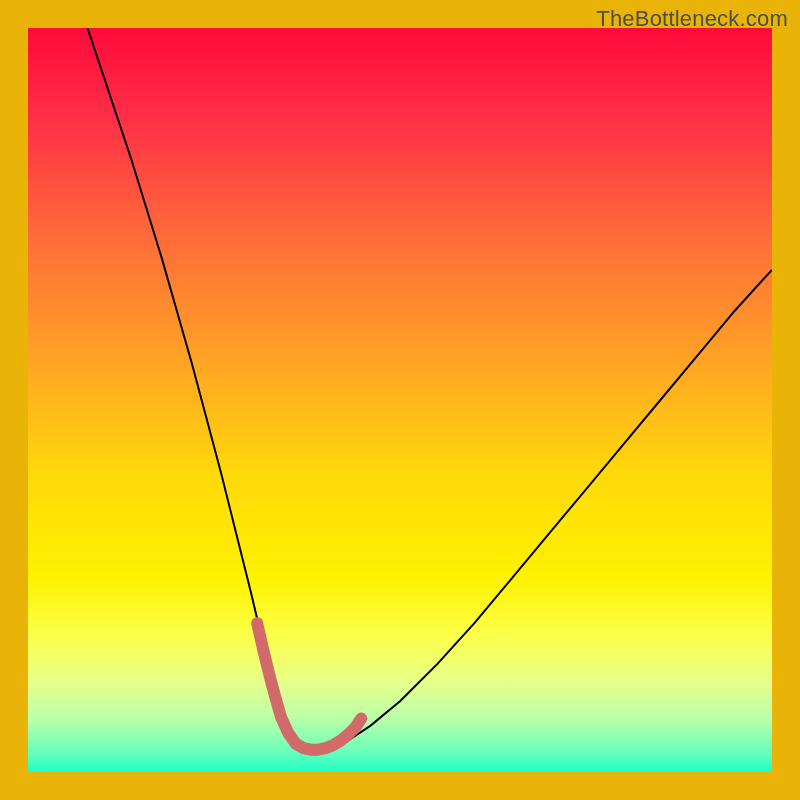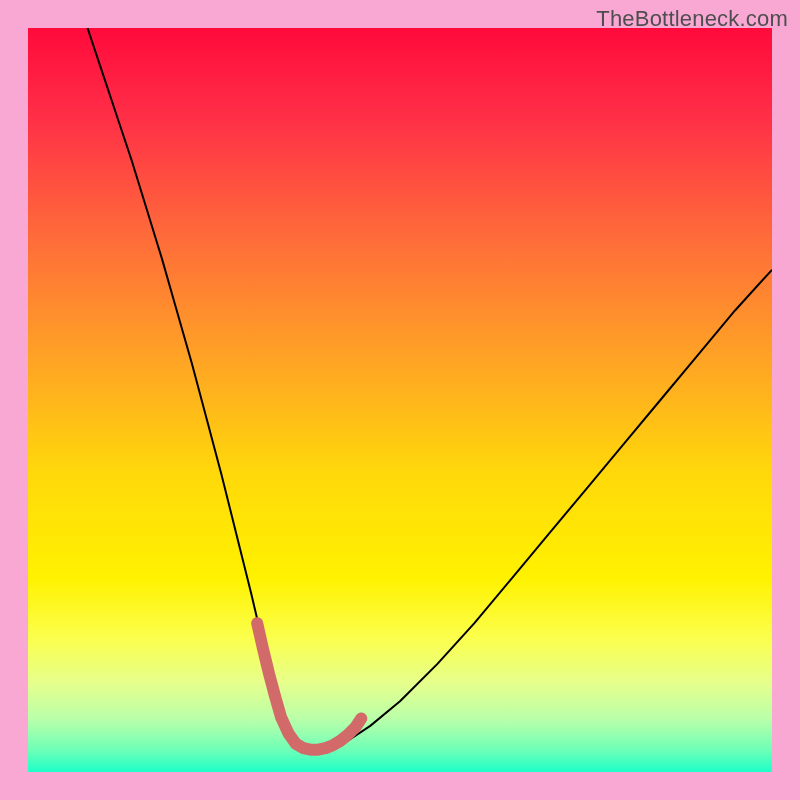--- a/index.html
+++ b/index.html
@@ -8,21 +8,21 @@
     background: #000;
     width: 800px;
     height: 800px;
     overflow: hidden;
     font-family: Arial, Helvetica, sans-serif;
   }
   .frame {
     position: relative;
     width: 800px;
     height: 800px;
-    background: #f9a8d4;
+    background: #eab308;
   }
   .plot-area {
     position: absolute;
     left: 28px;
     top: 28px;
     width: 744px;
     height: 744px;
     overflow: hidden;
   }
   .gradient-bg {

